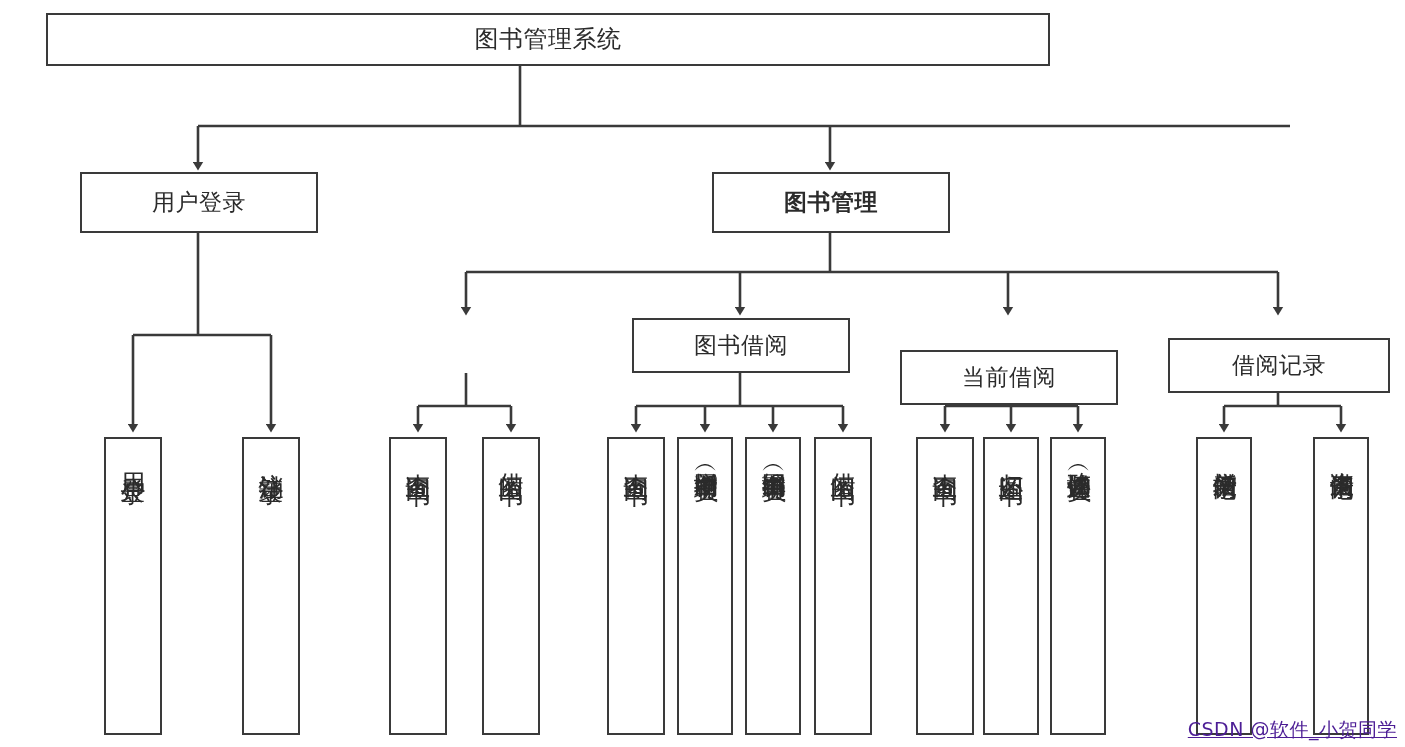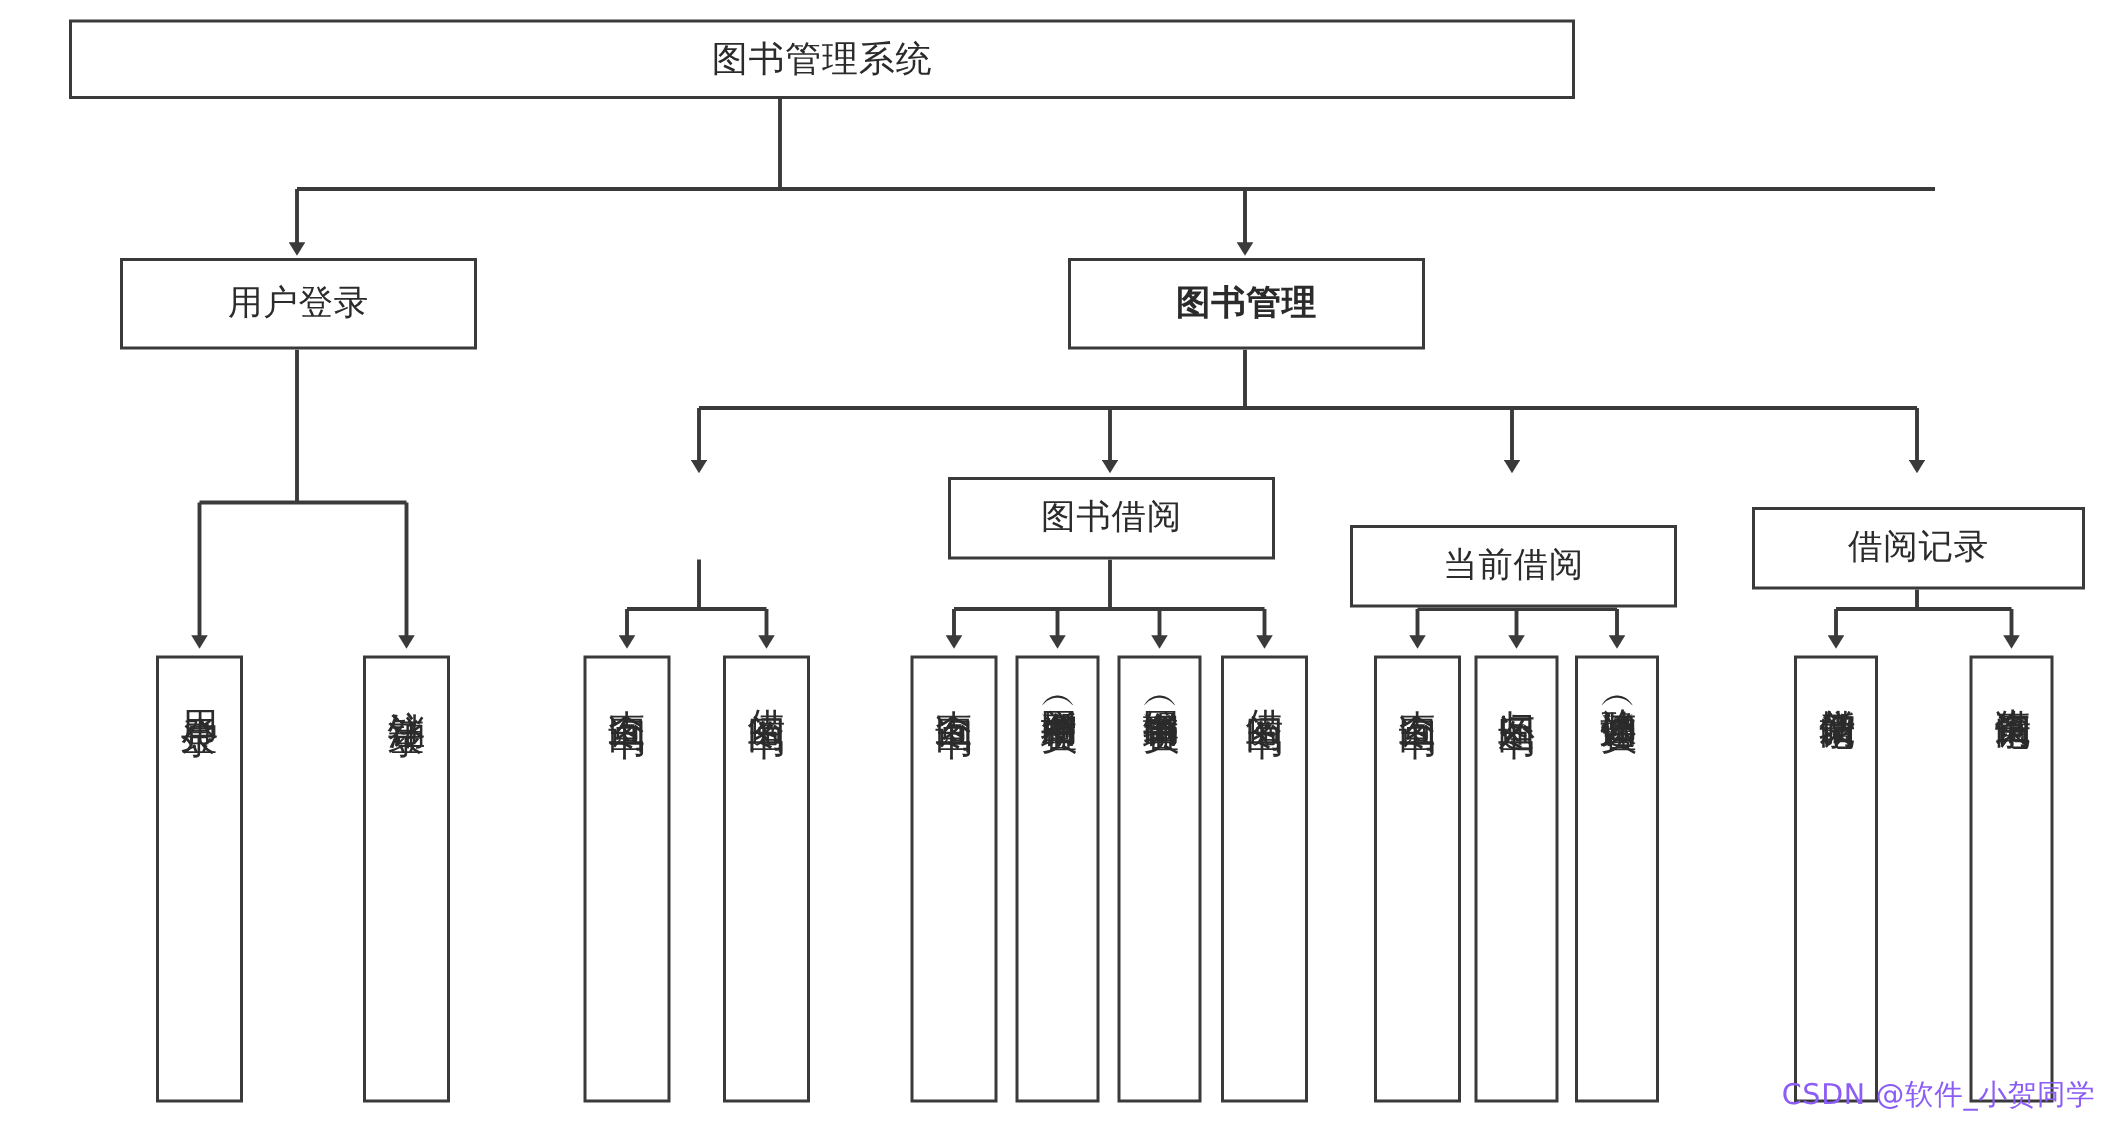--- a/index.html
+++ b/index.html
@@ -60,23 +60,24 @@
   .node.vertical.compact .node-label {
     font-size: 24px;
     letter-spacing: 1px;
   }
   .node.root .node-label { font-size: 24px; }
   .watermark {
     position: absolute;
     right: 8px;
     bottom: 4px;
     font-size: 19px;
-    color: #8b5cf6;
+    color: #4c1d95;
     white-space: nowrap;
     letter-spacing: 0.5px;
+    text-decoration: underline;
   }
 </style>
 </head>
 <body>
 
 <div id="canvas">
 
   <svg id="edges" viewBox="0 0 1405 747" xmlns="http://www.w3.org/2000/svg">
     <defs>
       <marker id="arrow" markerWidth="9" markerHeight="11" refX="1.5" refY="5.5" orient="auto" markerUnits="userSpaceOnUse">

